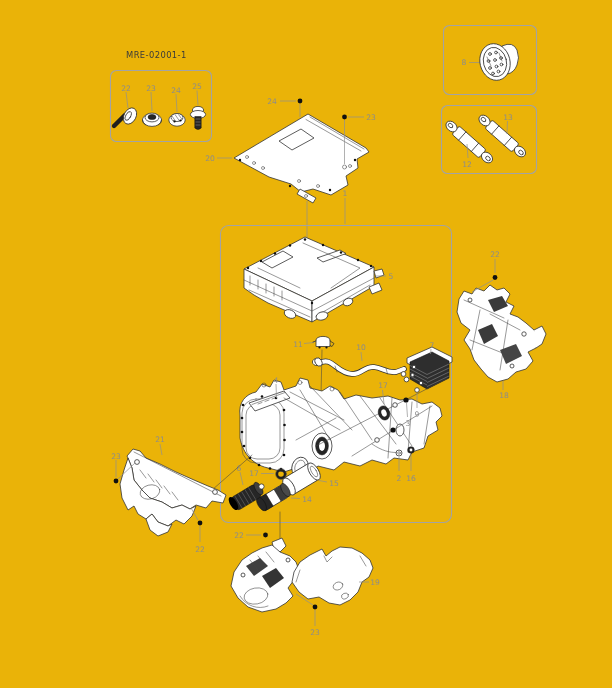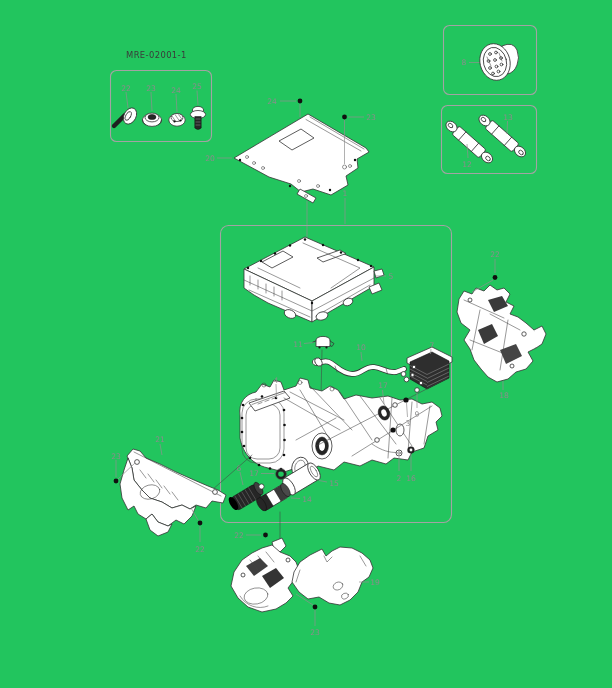--- a/index.html
+++ b/index.html
@@ -1,16 +1,16 @@
 <!DOCTYPE html>
 <html><head>
 <meta charset="utf-8">
 <style>
   html,body{margin:0;padding:0;background:#fff;}
-  .stage{position:relative;width:612px;height:688px;background:#22c55e;overflow:hidden;
+  .stage{position:relative;width:612px;height:688px;background:#eab308;overflow:hidden;
          font-family:"DejaVu Sans",sans-serif;}
   svg{display:block}
   .ln{stroke:#333;stroke-width:.8;fill:none;stroke-linejoin:round;stroke-linecap:round}
   .lnt{stroke:#444;stroke-width:.55;fill:none;stroke-linejoin:round;stroke-linecap:round}
   .fw{fill:#fff;stroke:#333;stroke-width:.8;stroke-linejoin:round}
   .fd{fill:#262626;stroke:#111;stroke-width:.5}
   .leader{stroke:#8f8f8f;stroke-width:.7;fill:none}
   .dot{fill:#101010;stroke:none}
   .box{fill:none;stroke:#a3a3a3;stroke-width:1.1}
   .callout{font-size:7.6px;fill:#8c8c8c;text-anchor:middle}

